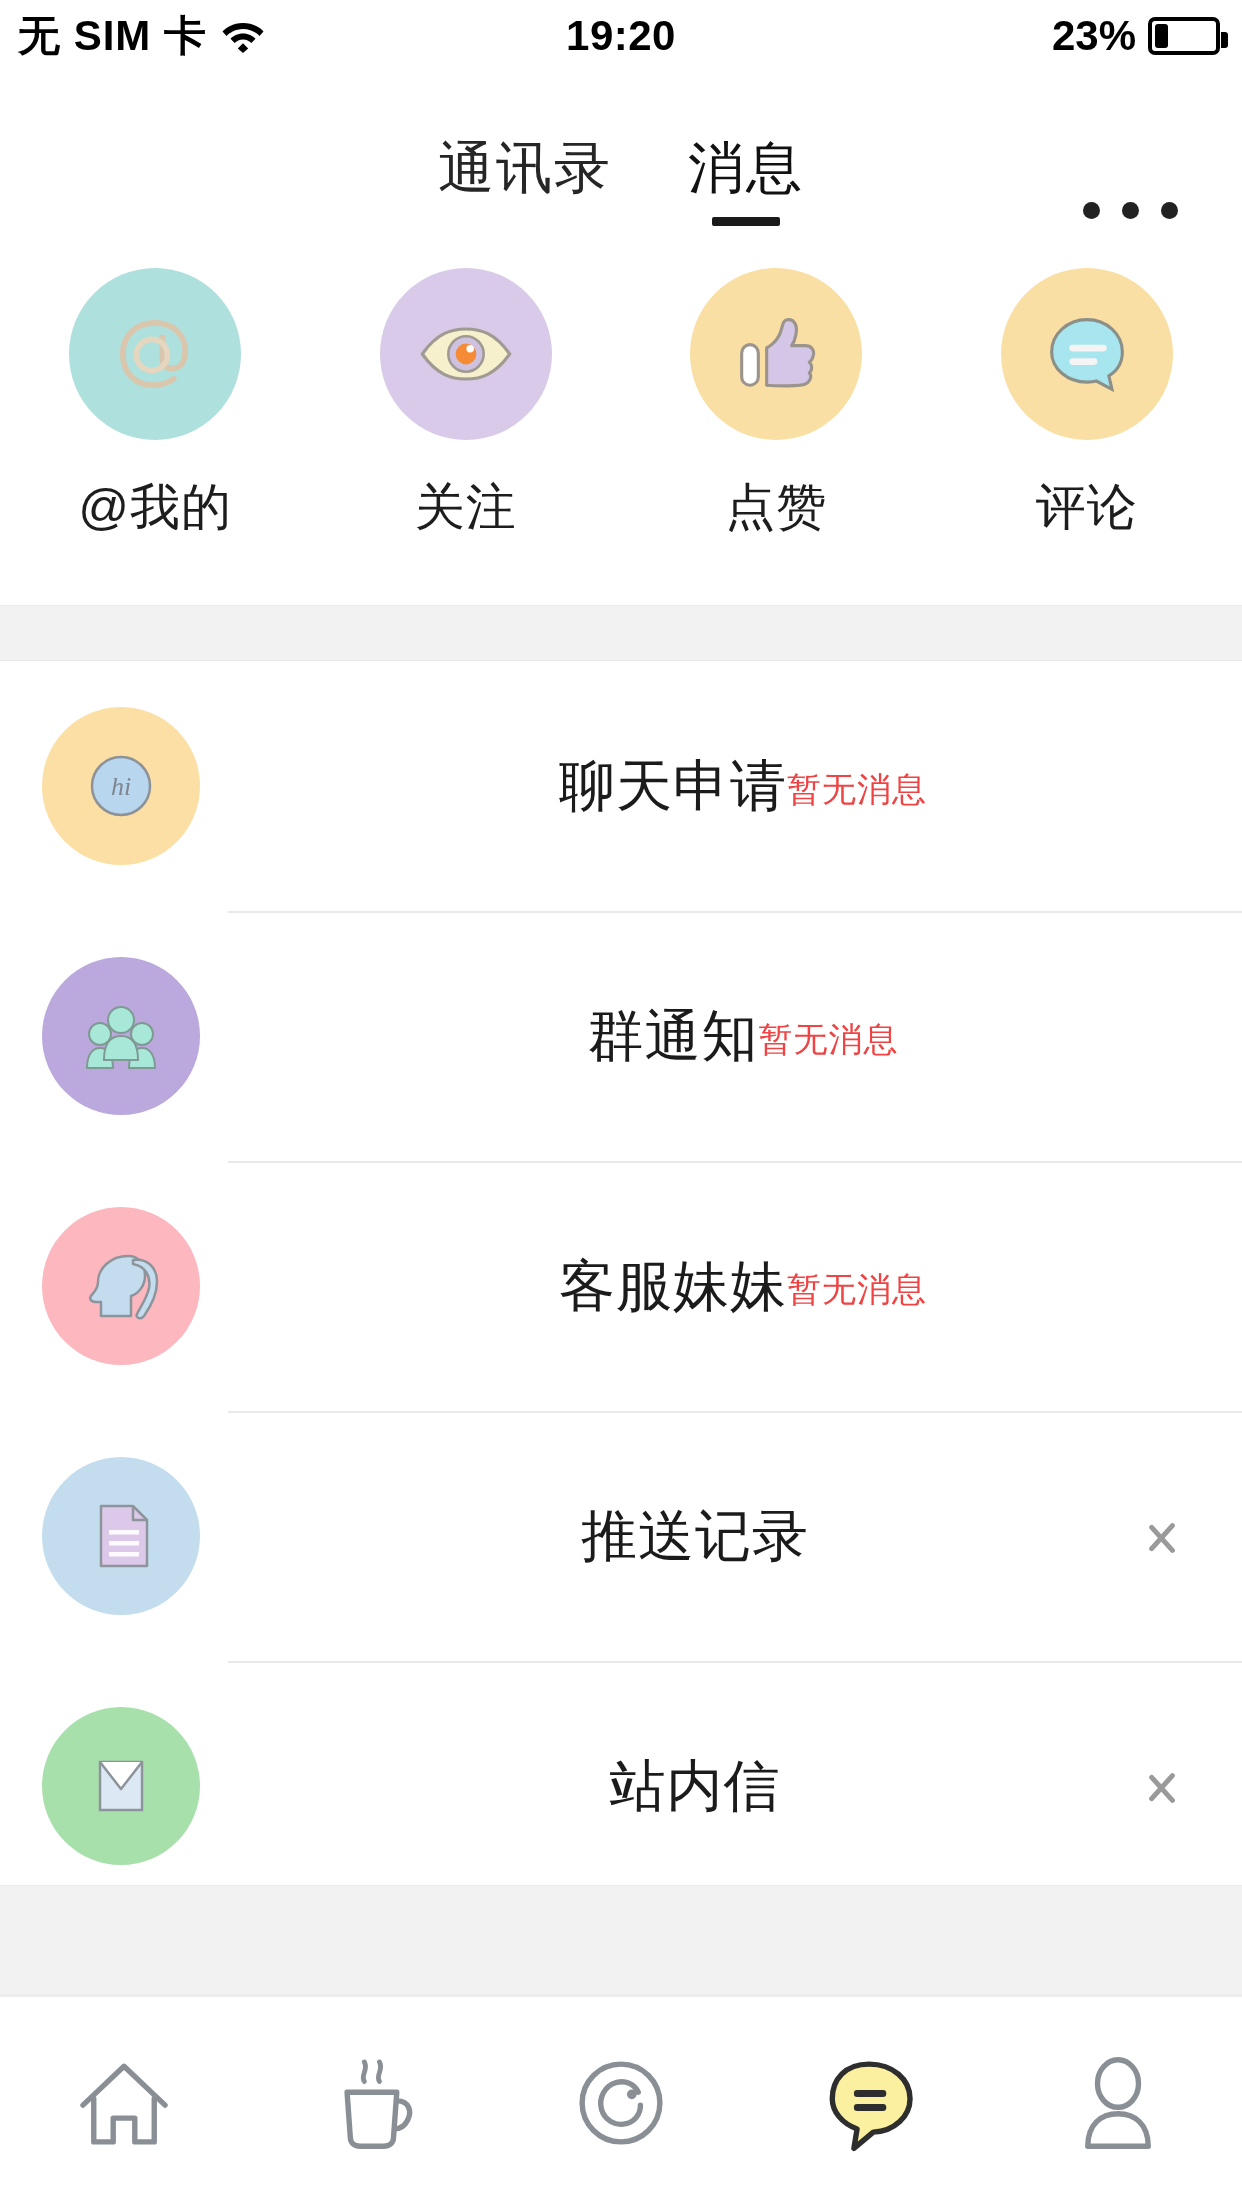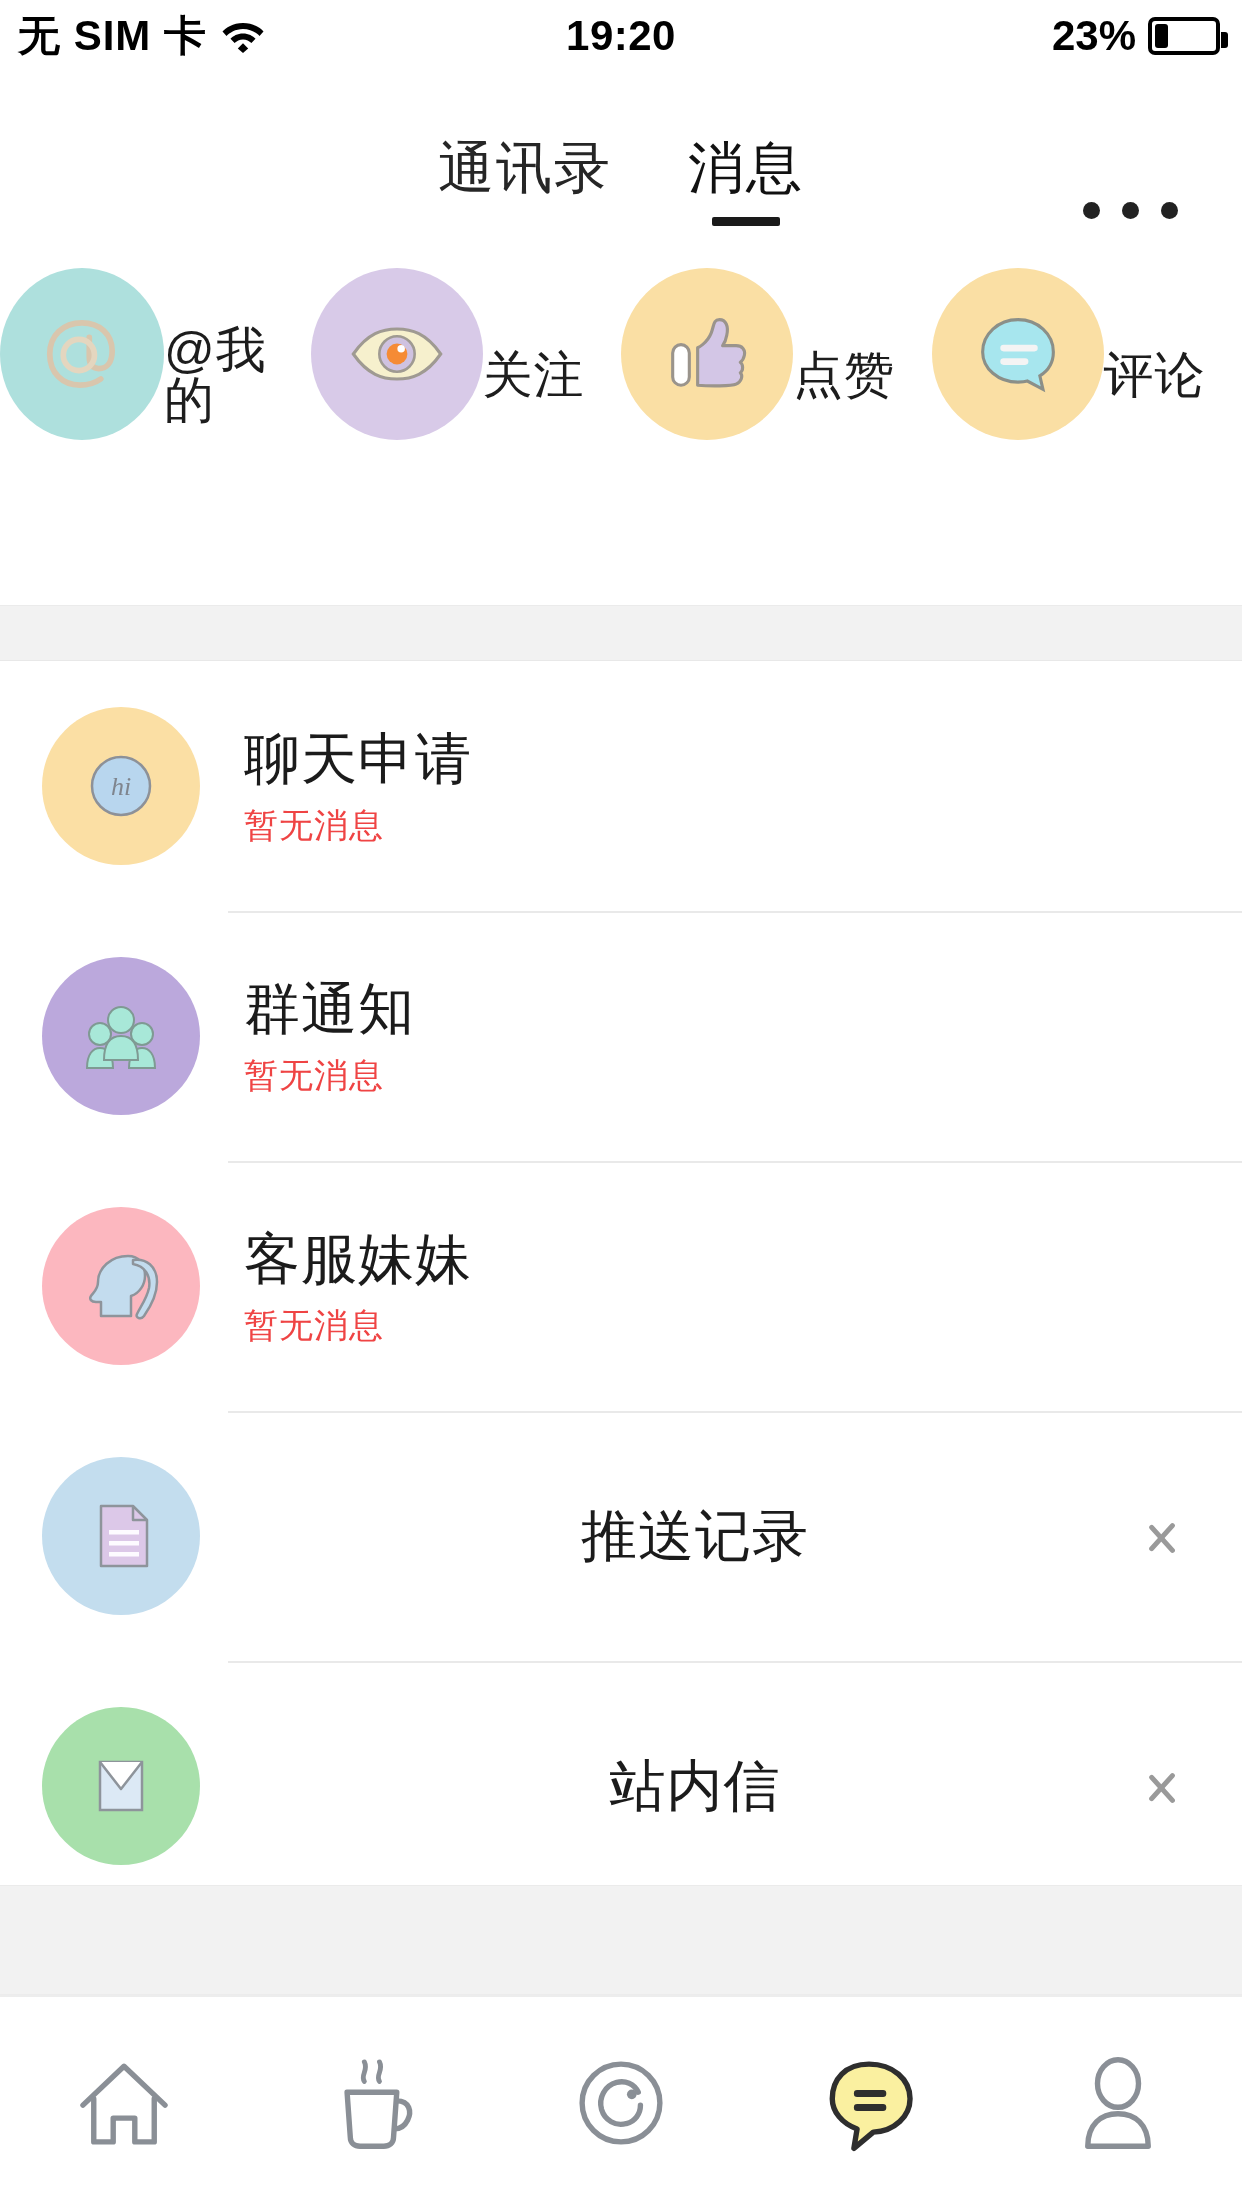--- a/index.html
+++ b/index.html
@@ -69,21 +69,21 @@
     position:absolute; right:64px; top:130px;
     display:flex; gap:22px; cursor:pointer;
   }
   .more-dots i { width:17px; height:17px; border-radius:50%; background:#222; display:block; }
 
   
   .catgrid {
     position:absolute; top:268px; left:0; width:1242px; height:330px;
     display:flex; align-items:flex-start;
   }
-  .cat { flex:1; display:flex; flex-direction:row; align-items:center; cursor:pointer; }
+  .cat { flex:1; display:flex; flex-direction:column; align-items:center; cursor:pointer; }
   .cat-circle {
     width:172px; height:172px; border-radius:50%;
     display:flex; align-items:center; justify-content:center;
     position:relative; overflow:hidden;
   }
   .cat-label {
     margin-top:42px; font-size:50px; color:#1d1d1d;
     letter-spacing:1px; line-height:1;
   }
 
@@ -103,21 +103,21 @@
   }
   .row + .row::before {
     content:""; position:absolute; left:228px; right:0; top:0;
     height:2px; background:#e9e9e9;
   }
   .row-avatar {
     width:158px; height:158px; border-radius:50%; flex:0 0 158px;
     display:flex; align-items:center; justify-content:center; position:relative;
     overflow:hidden;
   }
-  .row-text { margin-left:44px; flex:1; display:flex; flex-direction:column; justify-content:center; }
+  .row-text { margin-left:44px; flex:1; display:flex; flex-direction:row; justify-content:center; }
   .row-title {
     font-size:56px; color:#1b1b1b; line-height:1.12; letter-spacing:1px;
   }
   .row-sub {
     font-size:34px; color:#ef4444; margin-top:16px; line-height:1.1; letter-spacing:1px;
   }
   .row.no-sub .row-title { margin-top:0;text-align:center; }
   .chevron {
     margin-right:62px; width:34px; height:58px; flex:0 0 34px;
     position:relative;

